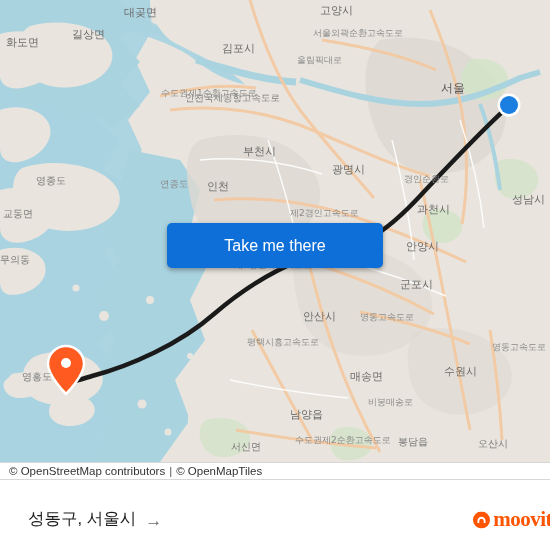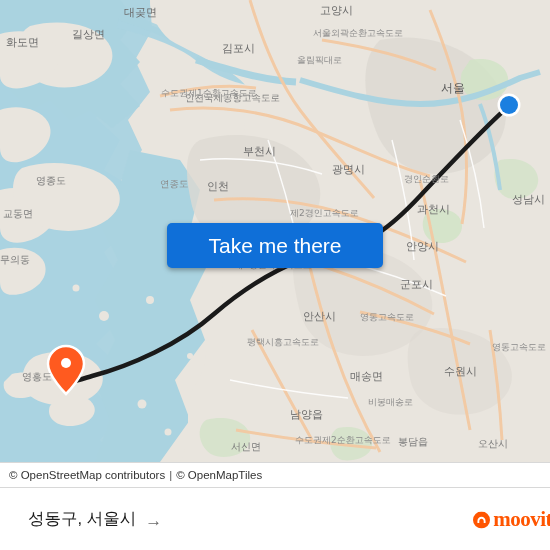--- a/index.html
+++ b/index.html
@@ -33,21 +33,21 @@
     position: absolute;
     left: 0;
     top: 0;
   }
   
   .attrib {
     position: absolute;
     left: 0;
     top: 462px;
     width: 550px;
-    height: 26px;
+    height: 18px;
     background: #ffffff;
     border-top: 1px solid #d8d8d8;
     border-bottom: 1px solid #d8d8d8;
     box-sizing: border-box;
     display: flex;
     align-items: center;
     padding-left: 9px;
     font-size: 11.5px;
     color: #333333;
   }
@@ -115,21 +115,21 @@
     top: 223px;
     width: 216px;
     height: 45px;
     background: #0f6fd8;
     border-radius: 5px;
     box-shadow: 0 2px 5px rgba(0,0,0,0.35);
     display: flex;
     align-items: center;
     justify-content: center;
     color: #ffffff;
-    font-size: 21px;
+    font-size: 16px;
     cursor: pointer;
     user-select: none;
   }
   
 </style>
 </head>
 <body>
 
 <div class="page">
 

